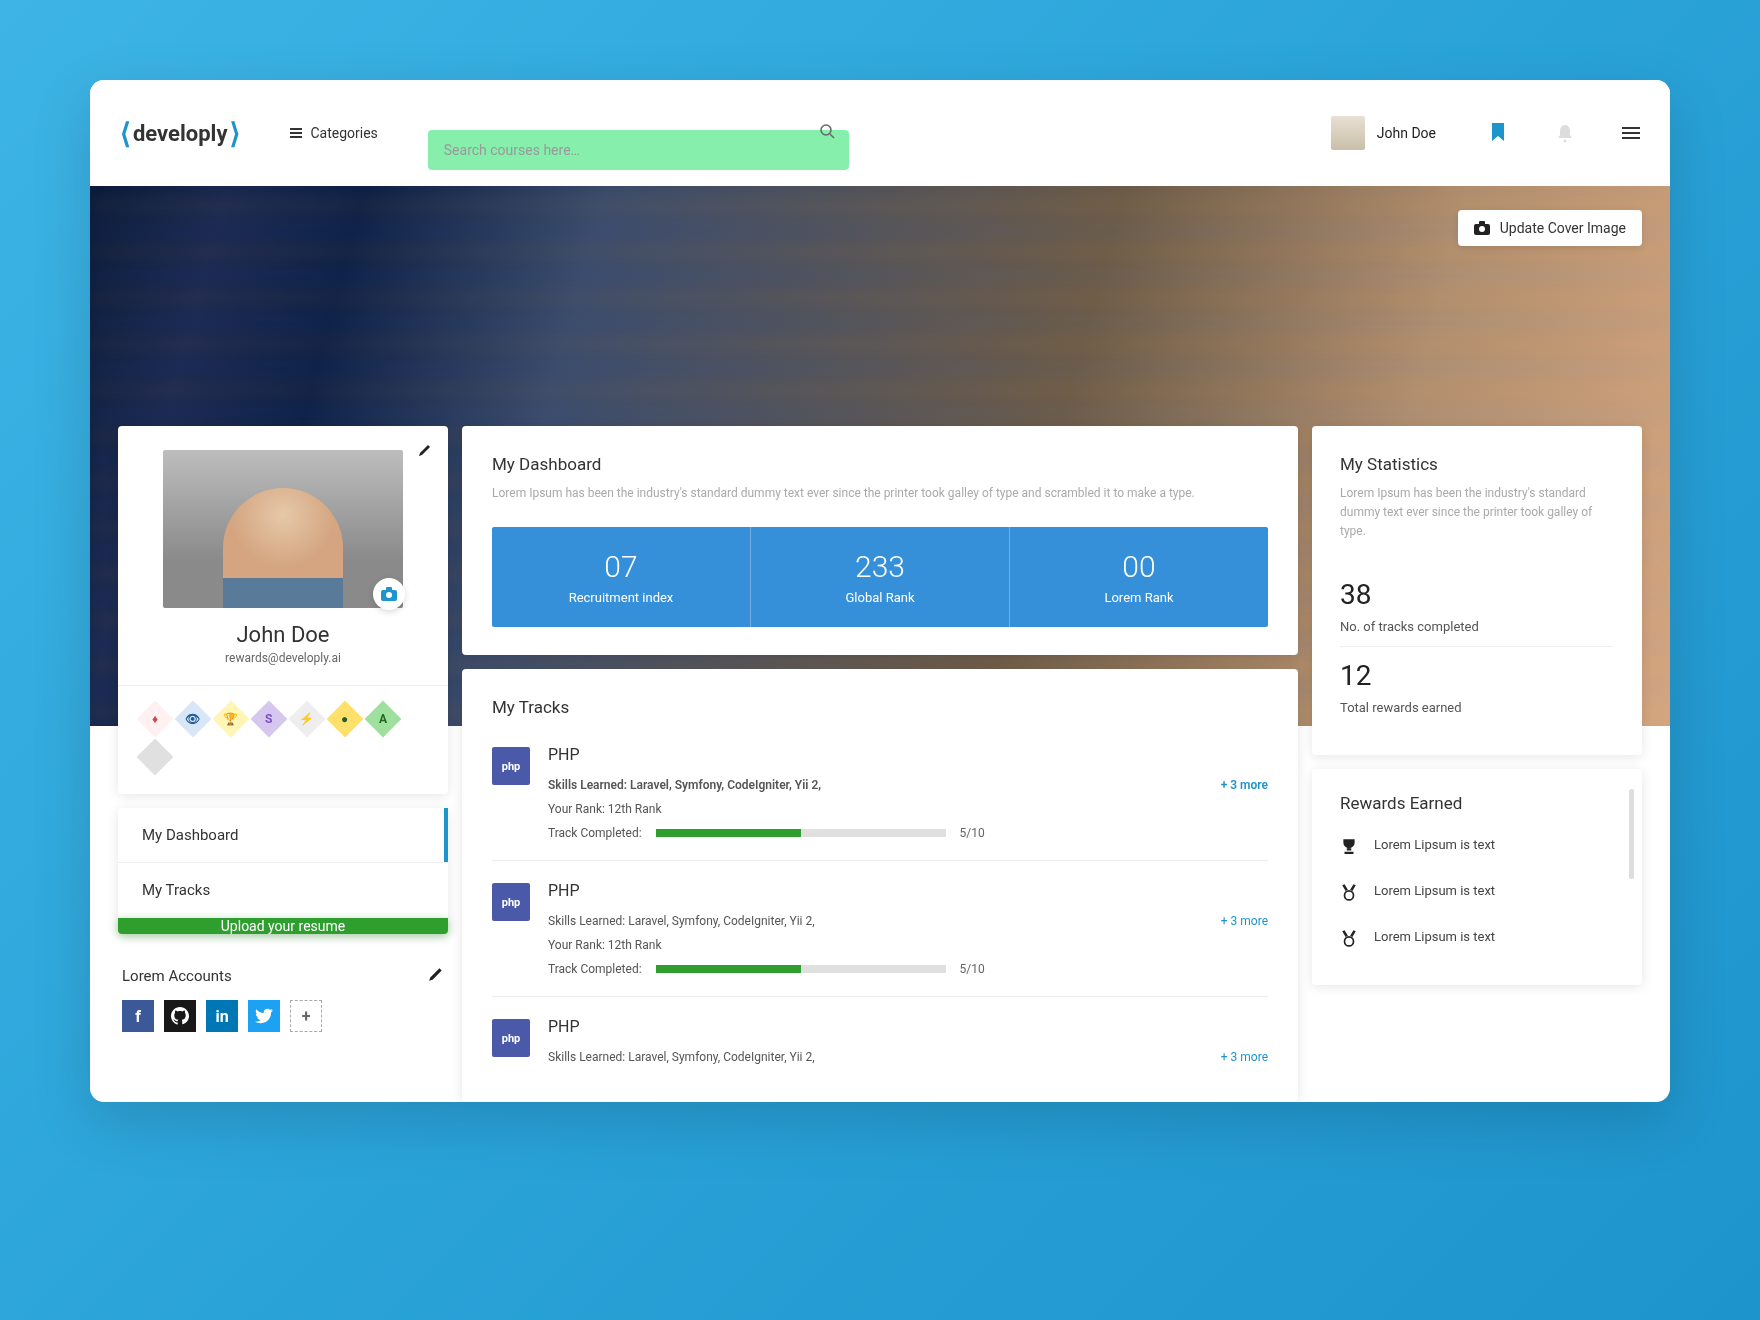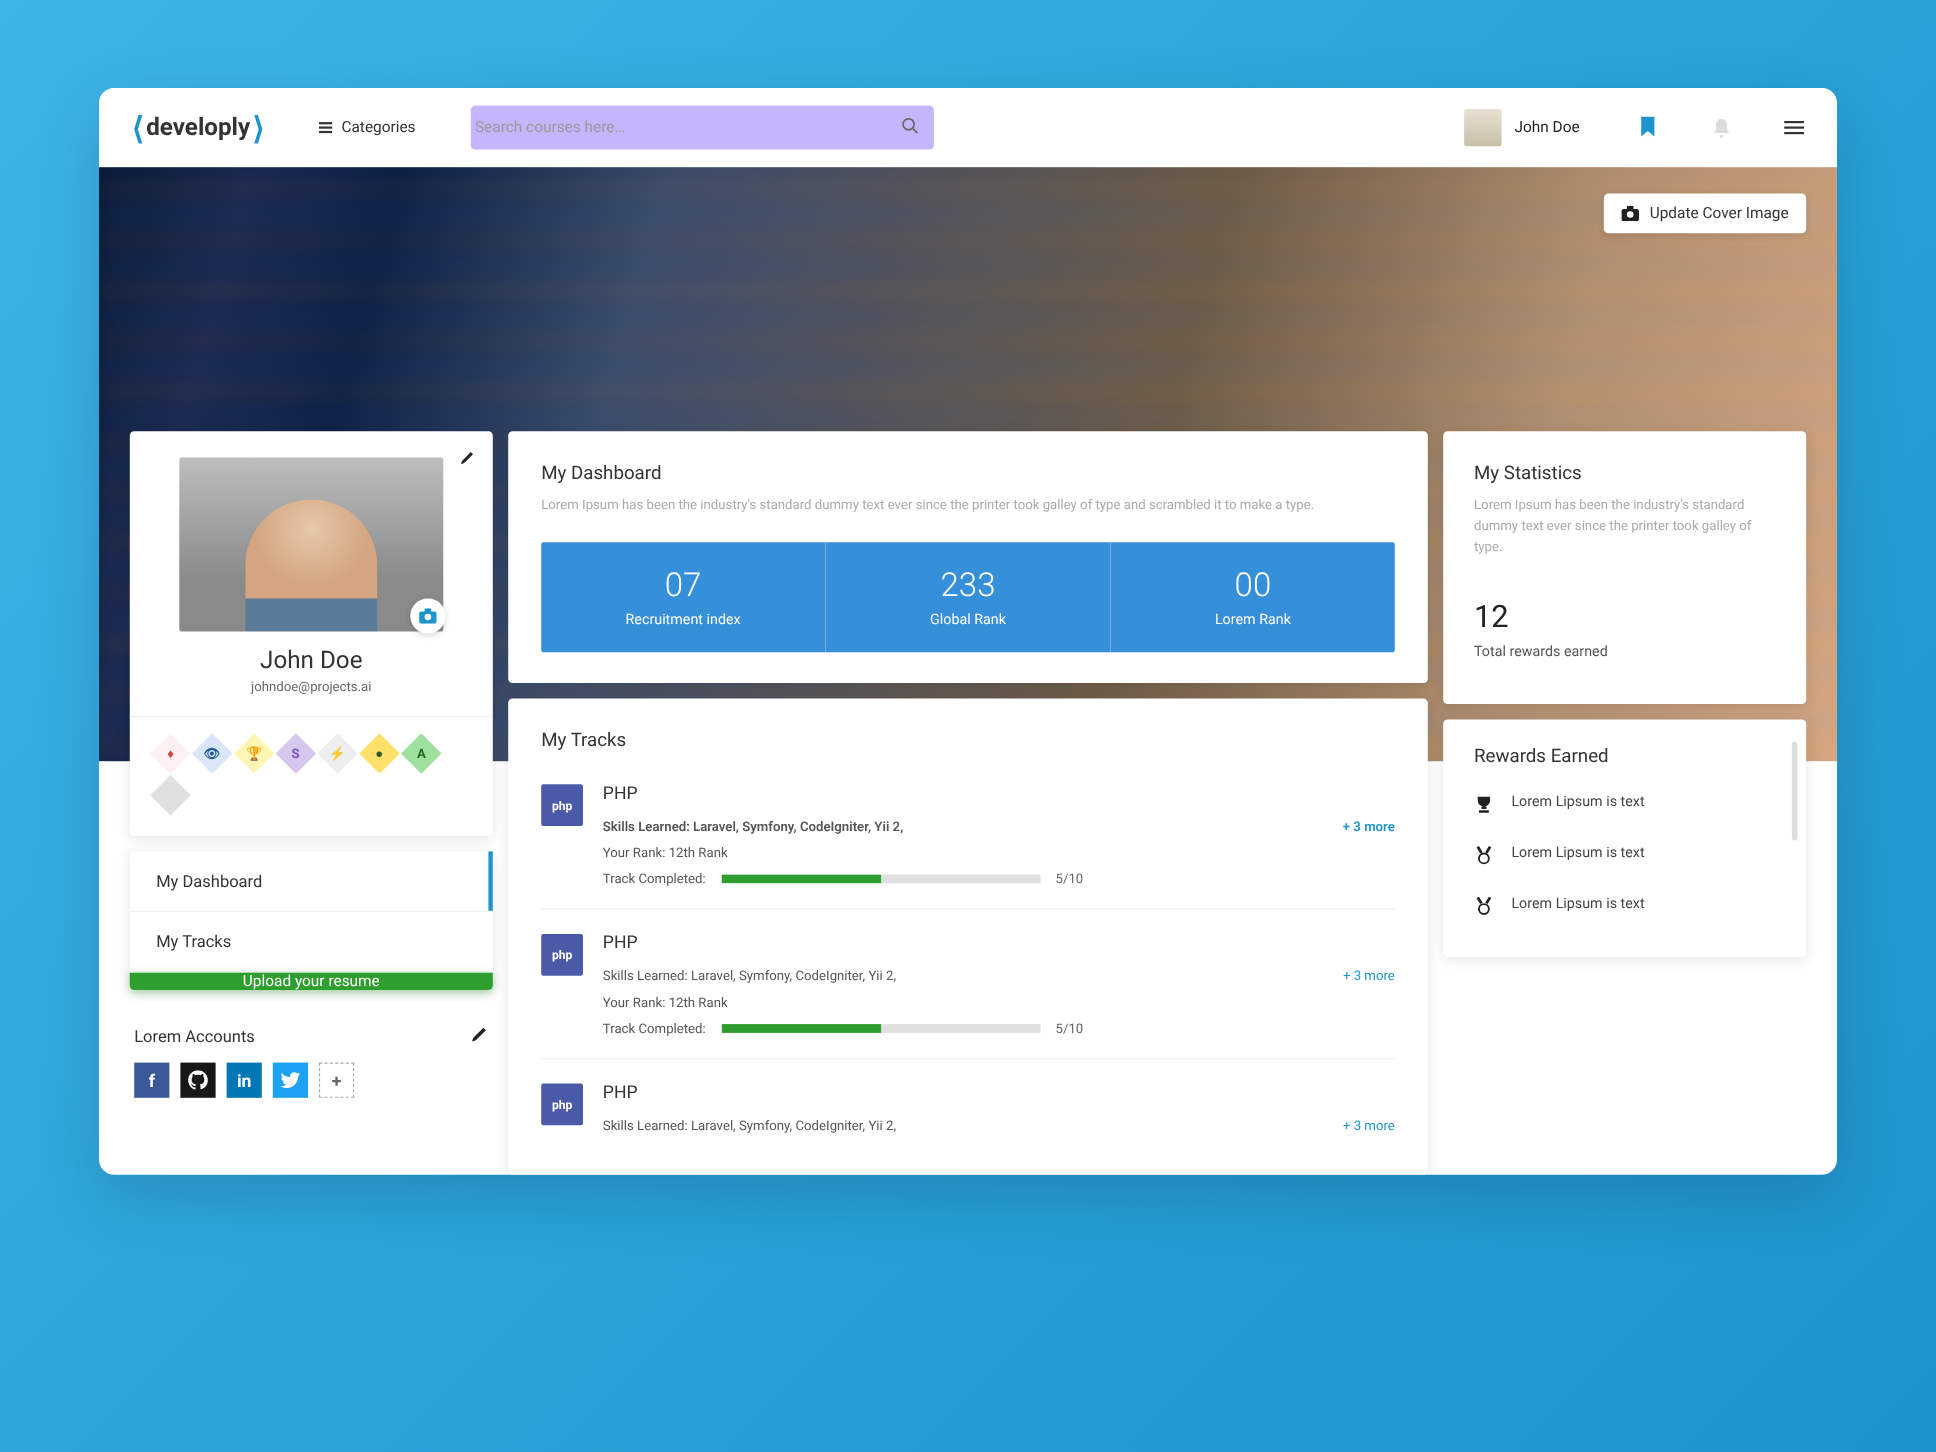--- a/index.html
+++ b/index.html
@@ -7,21 +7,21 @@
 .app-shell { background: #fff; border-radius: 14px; overflow: hidden; box-shadow: 0 20px 60px rgba(0,0,0,0.15); }
 
 .header { display: flex; align-items: center; padding: 16px 30px; background: #fff; gap: 30px; }
 .logo { display: flex; align-items: center; font-size: 22px; font-weight: 700; color: #333; }
 .logo .angle { color: #1e94cc; font-size: 28px; font-weight: 800; }
 .logo .text { margin: 0 2px; }
 .cat-link { display: flex; align-items: center; gap: 8px; color: #333; font-size: 14px; cursor: pointer; margin-left: 20px; }
 .cat-icon { display: flex; flex-direction: column; gap: 2px; }
 .cat-icon span { width: 12px; height: 2px; background: #333; display: block; }
 .search-wrap { flex: 1; max-width: 560px; position: relative; margin-left: 20px; }
-.search-input { width: 100%; background: #c4b5fd; border: none; border-radius: 4px; padding: 12px 4px; font-size: 14px; color: #555; }
+.search-input { width: 100%; background: #86efac; border: none; border-radius: 4px; padding: 12px 16px; font-size: 14px; color: #555; margin-top: 34px; }
 .search-input::placeholder { color: #999; }
 .search-icon-btn { position: absolute; right: 14px; top: 50%; transform: translateY(-50%); cursor: pointer; }
 .spacer { flex: 1; }
 .user-chip { display: flex; align-items: center; gap: 12px; margin-right: 8px; }
 .avatar-sm { width: 34px; height: 34px; background: linear-gradient(180deg,#e8e0d4 0%, #c9bfa8 100%); border-radius: 2px; }
 .user-name-head { font-size: 14px; color: #222; }
 .head-icon { width: 20px; height: 20px; margin-left: 16px; cursor: pointer; }
 .menu-icon { display: flex; flex-direction: column; gap: 3px; margin-left: 16px; cursor: pointer; }
 .menu-icon span { width: 18px; height: 2px; background: #333; }
 
@@ -175,21 +175,21 @@
             </div>
           <div class="cam-badge">
             <svg width="16" height="14" viewBox="0 0 16 14">
                 <rect x="0" y="3" width="16" height="11" rx="2" fill="#1e94cc"></rect>
                 <rect x="5" y="0" width="6" height="4" rx="1" fill="#1e94cc"></rect>
                 <circle cx="8" cy="8" r="3" fill="#fff"></circle>
               </svg>
           </div>
         </div>
         <div class="profile-name">John Doe</div>
-        <div class="profile-email">johndoe@projects.ai</div>
+        <div class="profile-email">rewards@developly.ai</div>
         <div class="divider"></div>
         <div class="badges-row" id="badges">
             <div class="badge-chip" style="background: rgb(255, 241, 241); color: rgb(208, 69, 69);">
               <span>♦</span>
             </div>
             <div class="badge-chip" style="background: rgb(217, 230, 247); color: rgb(30, 90, 153);">
               <span>👁</span>
             </div>
             <div class="badge-chip" style="background: rgb(255, 246, 181); color: rgb(199, 163, 0);">
               <span>🏆</span>
@@ -317,20 +317,24 @@
           </div>
       </div>
     </div>
 
     <div class="col col-right">
       <div class="card stats-card">
         <div class="card-title">My Statistics</div>
         <div class="card-sub">Lorem Ipsum has been the industry's standard dummy text ever since the printer took galley of type.</div>
         <div id="stat-blocks">
             <div class="stat-block">
+              <div class="big-num">38</div>
+              <div class="stat-desc">No. of tracks completed</div>
+            </div>
+            <div class="stat-block">
               <div class="big-num">12</div>
               <div class="stat-desc">Total rewards earned</div>
             </div>
           </div>
       </div>
 
       <div class="card rewards-card">
         <div class="scroll-ind"></div>
         <div class="card-title">Rewards Earned</div>
         <div class="rewards-list" id="rewards-list">

